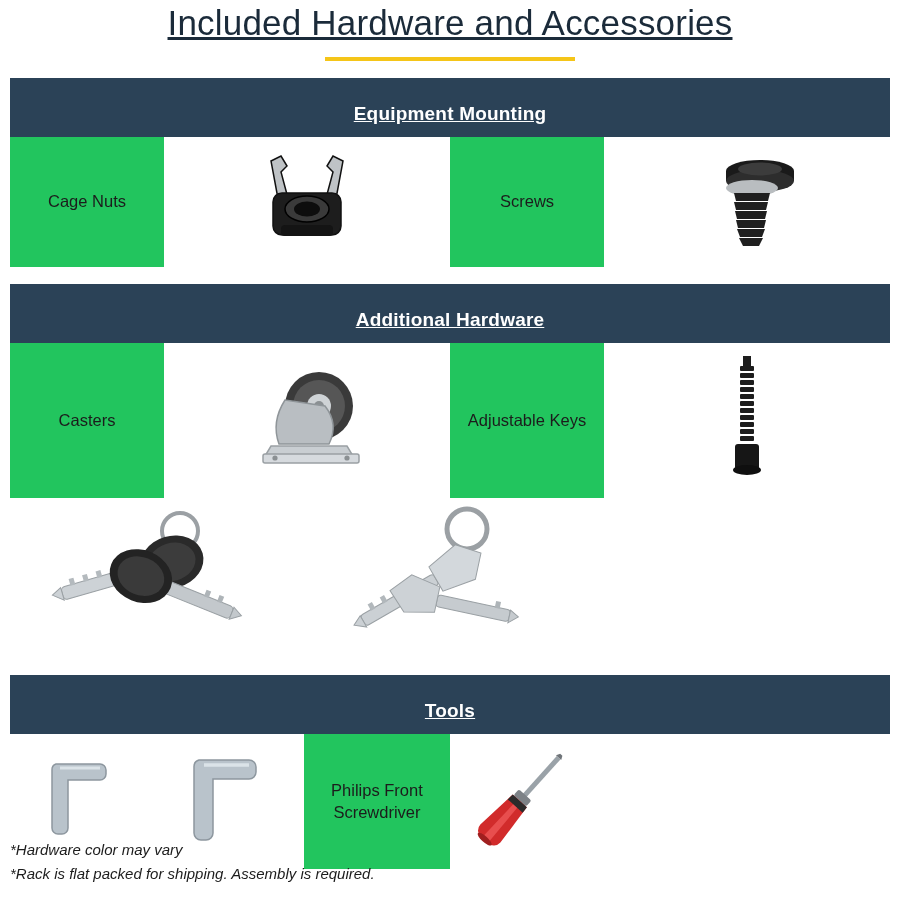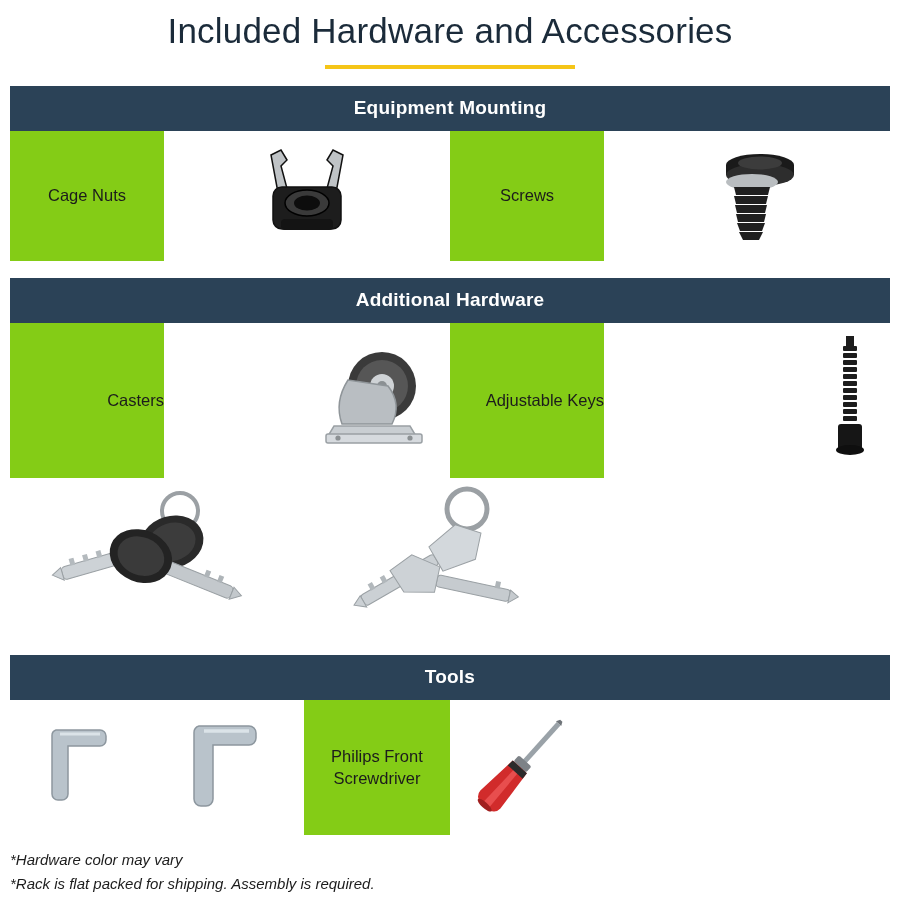--- a/index.html
+++ b/index.html
@@ -20,75 +20,77 @@
     position: relative;
     box-sizing: border-box;
     padding: 0 10px;
   }
   .title {
     text-align: center;
     font-size: 35px;
     font-weight: 400;
     color: #1b2b3a;
     letter-spacing: 0.2px;
-    padding-top: 12px;
+    padding-top: 4px;
     line-height: 1.1;
+    text-decoration: underline;
   }
   .title-rule {
     width: 250px;
     height: 4px;
     background: #f5c518;
     margin: 14px auto 0 auto;
   }
   .section-bar {
     background: #2b4257;
     color: #ffffff;
     text-align: center;
     font-size: 19px;
     font-weight: bold;
-    padding: 11px 0 12px 0;
+    padding: 25px 0 12px 0;
     margin-top: 17px;
     letter-spacing: 0.2px;
+    text-decoration: underline;
   }
   .row {
     display: flex;
     width: 100%;
   }
   .cell {
     box-sizing: border-box;
     display: flex;
     align-items: center;
     justify-content: center;
     text-align: center;
     font-size: 16.5px;
     line-height: 1.35;
     color: #1c1c1c;
   }
   .cell.label {
-    background: #84cc16;
+    background: #22c55e;
   }
   .cell.img {
     background: #ffffff;
   }
   
   .w-label2 { width: 17.5%; }
   .w-img2   { width: 32.5%; }
   
   .w-label3 { width: 16.6%; }
   .w-img3   { width: 16.7%; }
 
   .h-mount { height: 130px; }
-  .h-caster { height: 155px; justify-content: flex-end; }
+  .h-caster { height: 155px; }
   .h-keys { height: 160px; }
   .h-tools { height: 135px; }
 
   .footnotes {
     position: absolute;
     left: 10px;
-    bottom: 4px;
+    bottom: 14px;
     font-size: 15px;
     font-style: italic;
     color: #1c1c1c;
     line-height: 1.6;
   }
   .art { display: block; }
 </style>
 </head>
 <body>
 

